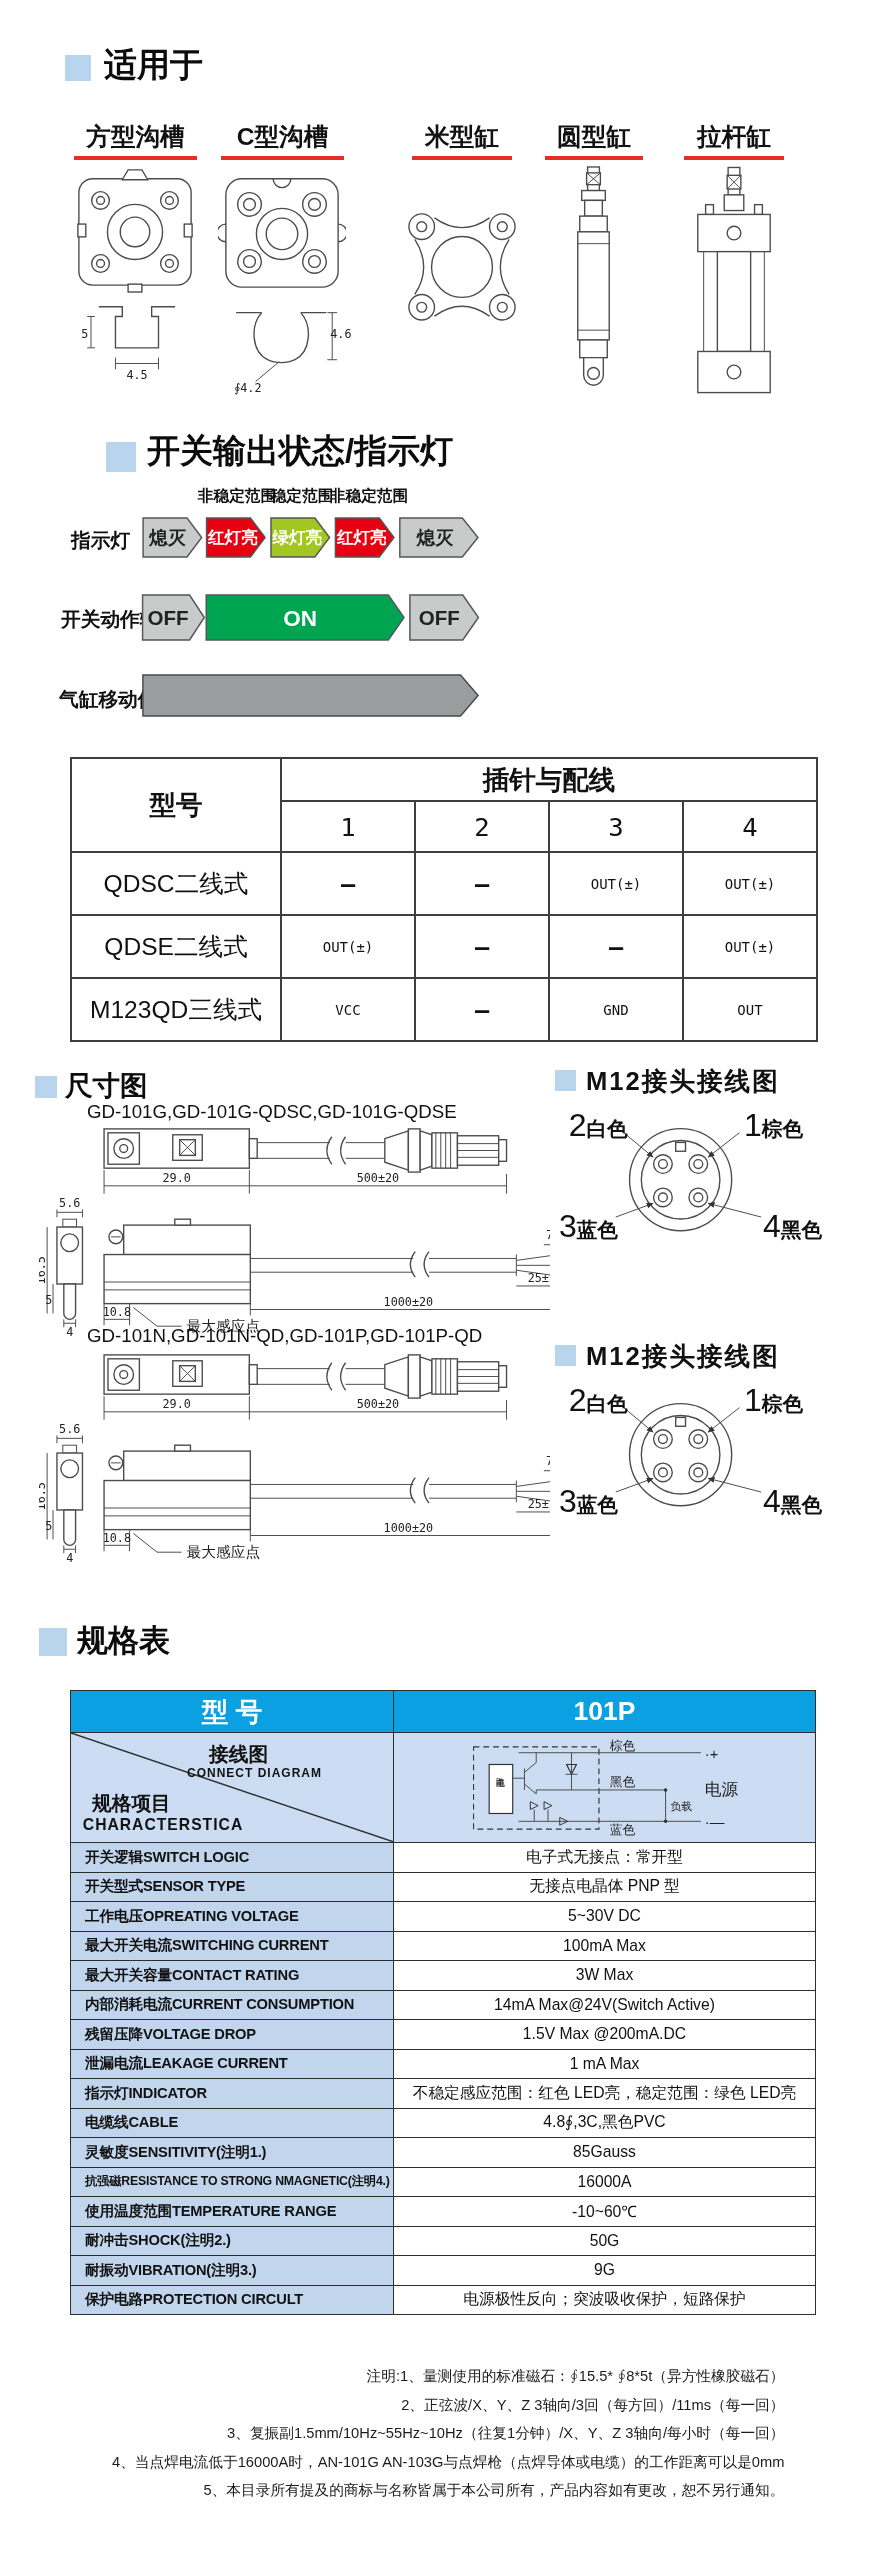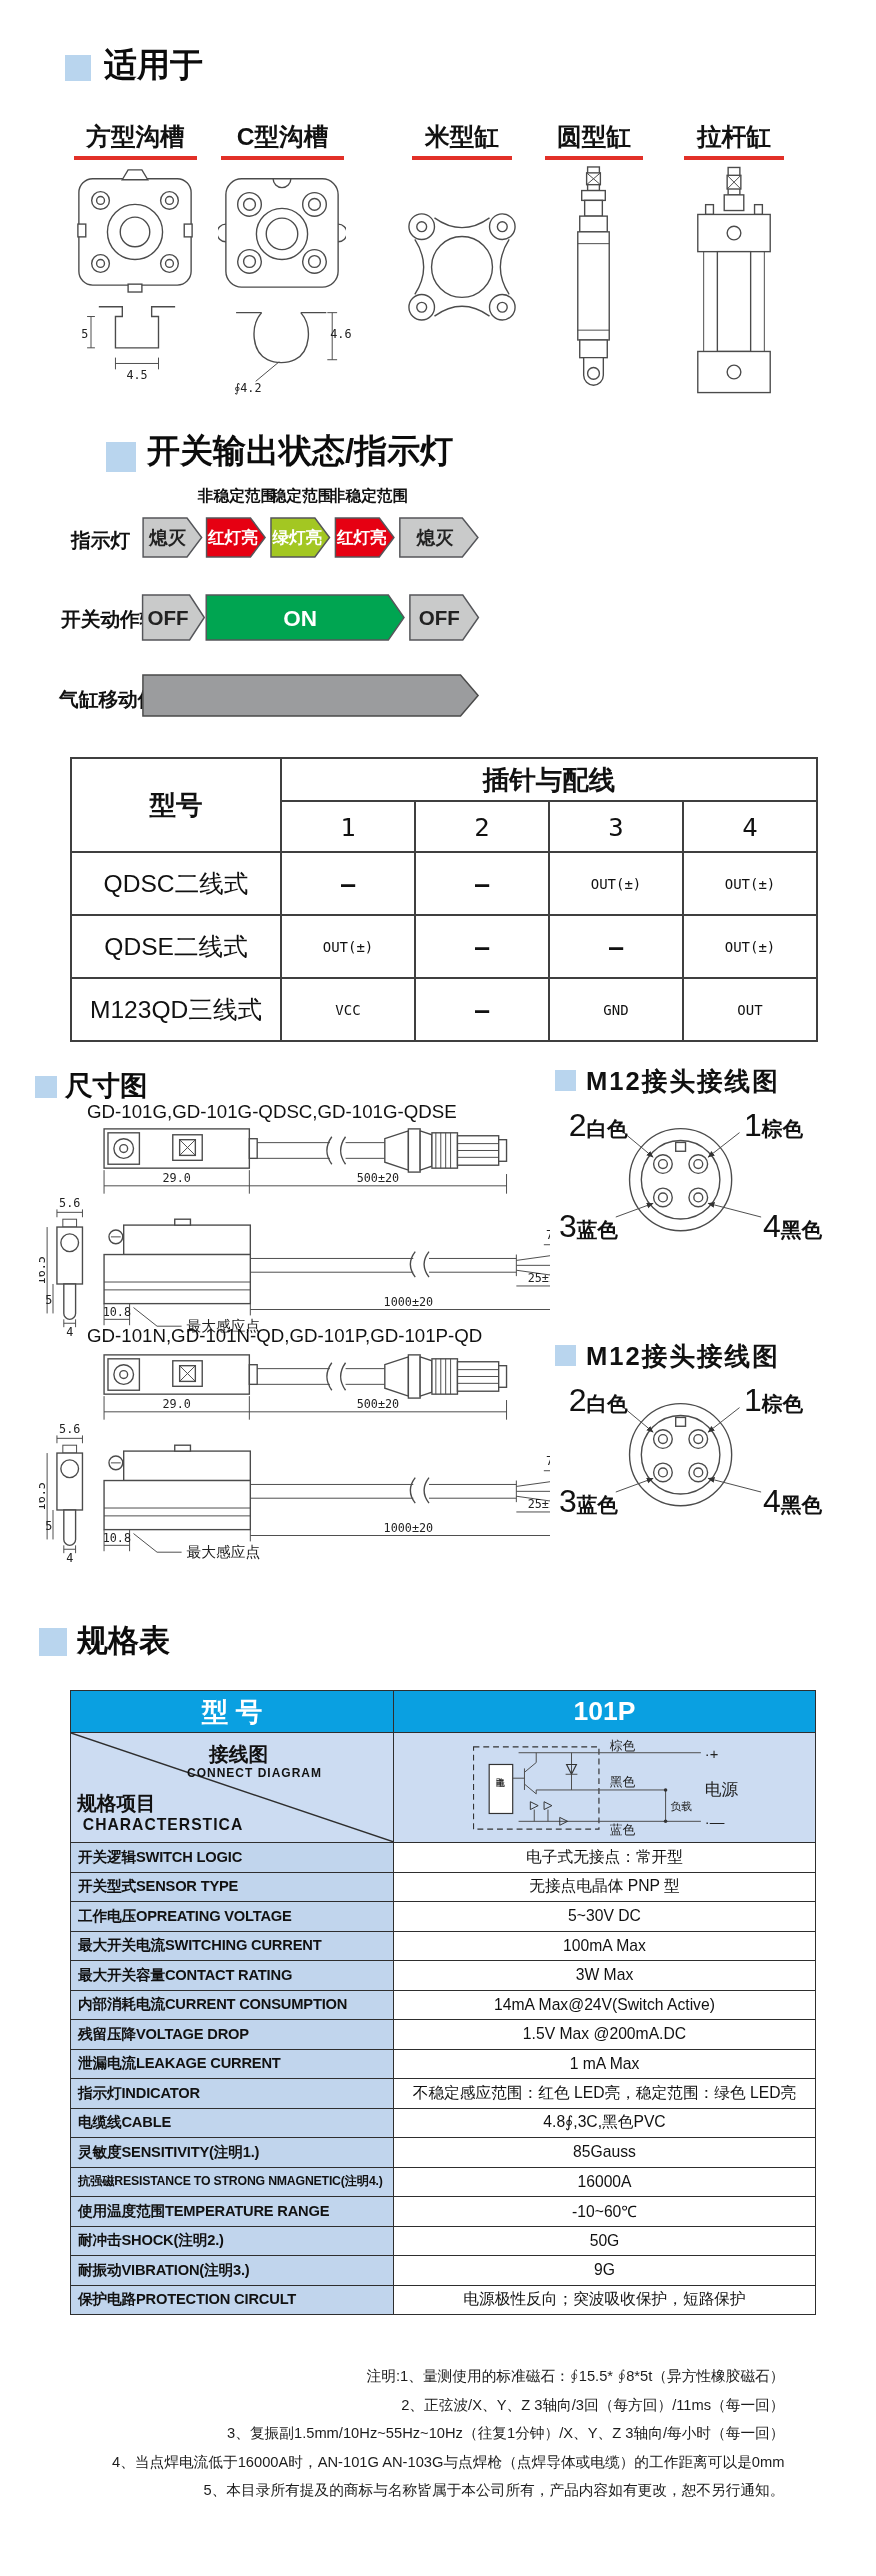--- a/index.html
+++ b/index.html
@@ -22,29 +22,29 @@
   .pins th,.pins td{border:2px solid #3f3f3f;text-align:center;vertical-align:middle;padding:0;}
   .pins .grp{font-size:26.5px;font-weight:bold;height:41px;}
   .pins .mdl-h{font-size:26.5px;font-weight:bold;}
   .pins .pin-h{font-size:25.6px;font-weight:normal;height:49px;font-family:"DejaVu Sans Mono",monospace;}
   .pins .mdl{font-size:24.6px;height:61px;white-space:nowrap;}
   .pins .pv{font-size:14px;font-family:"DejaVu Sans Mono",monospace;}
   .pins .dash{font-size:23.6px;font-weight:bold;}
   table.spec{position:absolute;border-collapse:collapse;table-layout:fixed;background:#fff;}
   .spec th,.spec td{border:1.6px solid #2e2e2e;padding:0;vertical-align:middle;}
   .spec .hd{background:#0aa0e1;color:#fff;font-size:26.5px;font-weight:bold;height:41px;text-align:center;}
-  .spec .lbl{background:#c1d5ed;text-align:left;padding-left:7px;font-size:14.7px;font-weight:bold;
+  .spec .lbl{background:#c1d5ed;text-align:left;padding-left:14px;font-size:14.7px;font-weight:bold;
              letter-spacing:-0.2px;white-space:nowrap;overflow:hidden;}
   .spec .val{font-size:15.7px;text-align:center;font-weight:500;white-space:nowrap;}
   .spec tr.r{height:29.5px;}
   .spec tr:nth-child(14) .lbl{font-size:12.3px;margin-top:25px;}
   .dgl,.dgr{background:#ccdcf2;position:relative;height:109px;}
   .dgl .t1{position:absolute;left:138px;top:7.9px;font-size:19.7px;font-weight:bold;}
   .dgl .t2{position:absolute;left:116px;top:33px;font-size:12px;font-weight:bold;letter-spacing:1px;}
-  .dgl .t3{position:absolute;left:6px;top:57px;font-size:19.7px;font-weight:bold;}
+  .dgl .t3{position:absolute;left:21px;top:57px;font-size:19.7px;font-weight:bold;}
   .dgl .t4{position:absolute;left:11.8px;top:83px;font-size:15.7px;font-weight:bold;letter-spacing:1px;}
   .m12block{position:absolute;width:325px;height:226px;}
   .m12block .ttl{position:absolute;left:35px;top:0;font-size:25.6px;font-weight:bold;letter-spacing:2px;white-space:nowrap;}
   .m12lab{position:absolute;white-space:nowrap;}
   .m12lab .num{font-size:32px;font-weight:500;}
   .m12lab .cn{font-size:20.6px;font-weight:bold;}
   .subm{position:absolute;font-size:18.7px;font-weight:500;white-space:nowrap;}
   .notes{position:absolute;font-size:14.7px;color:#1c1c1c;line-height:28.5px;white-space:nowrap;text-align:right;}
 </style>
 </head>

